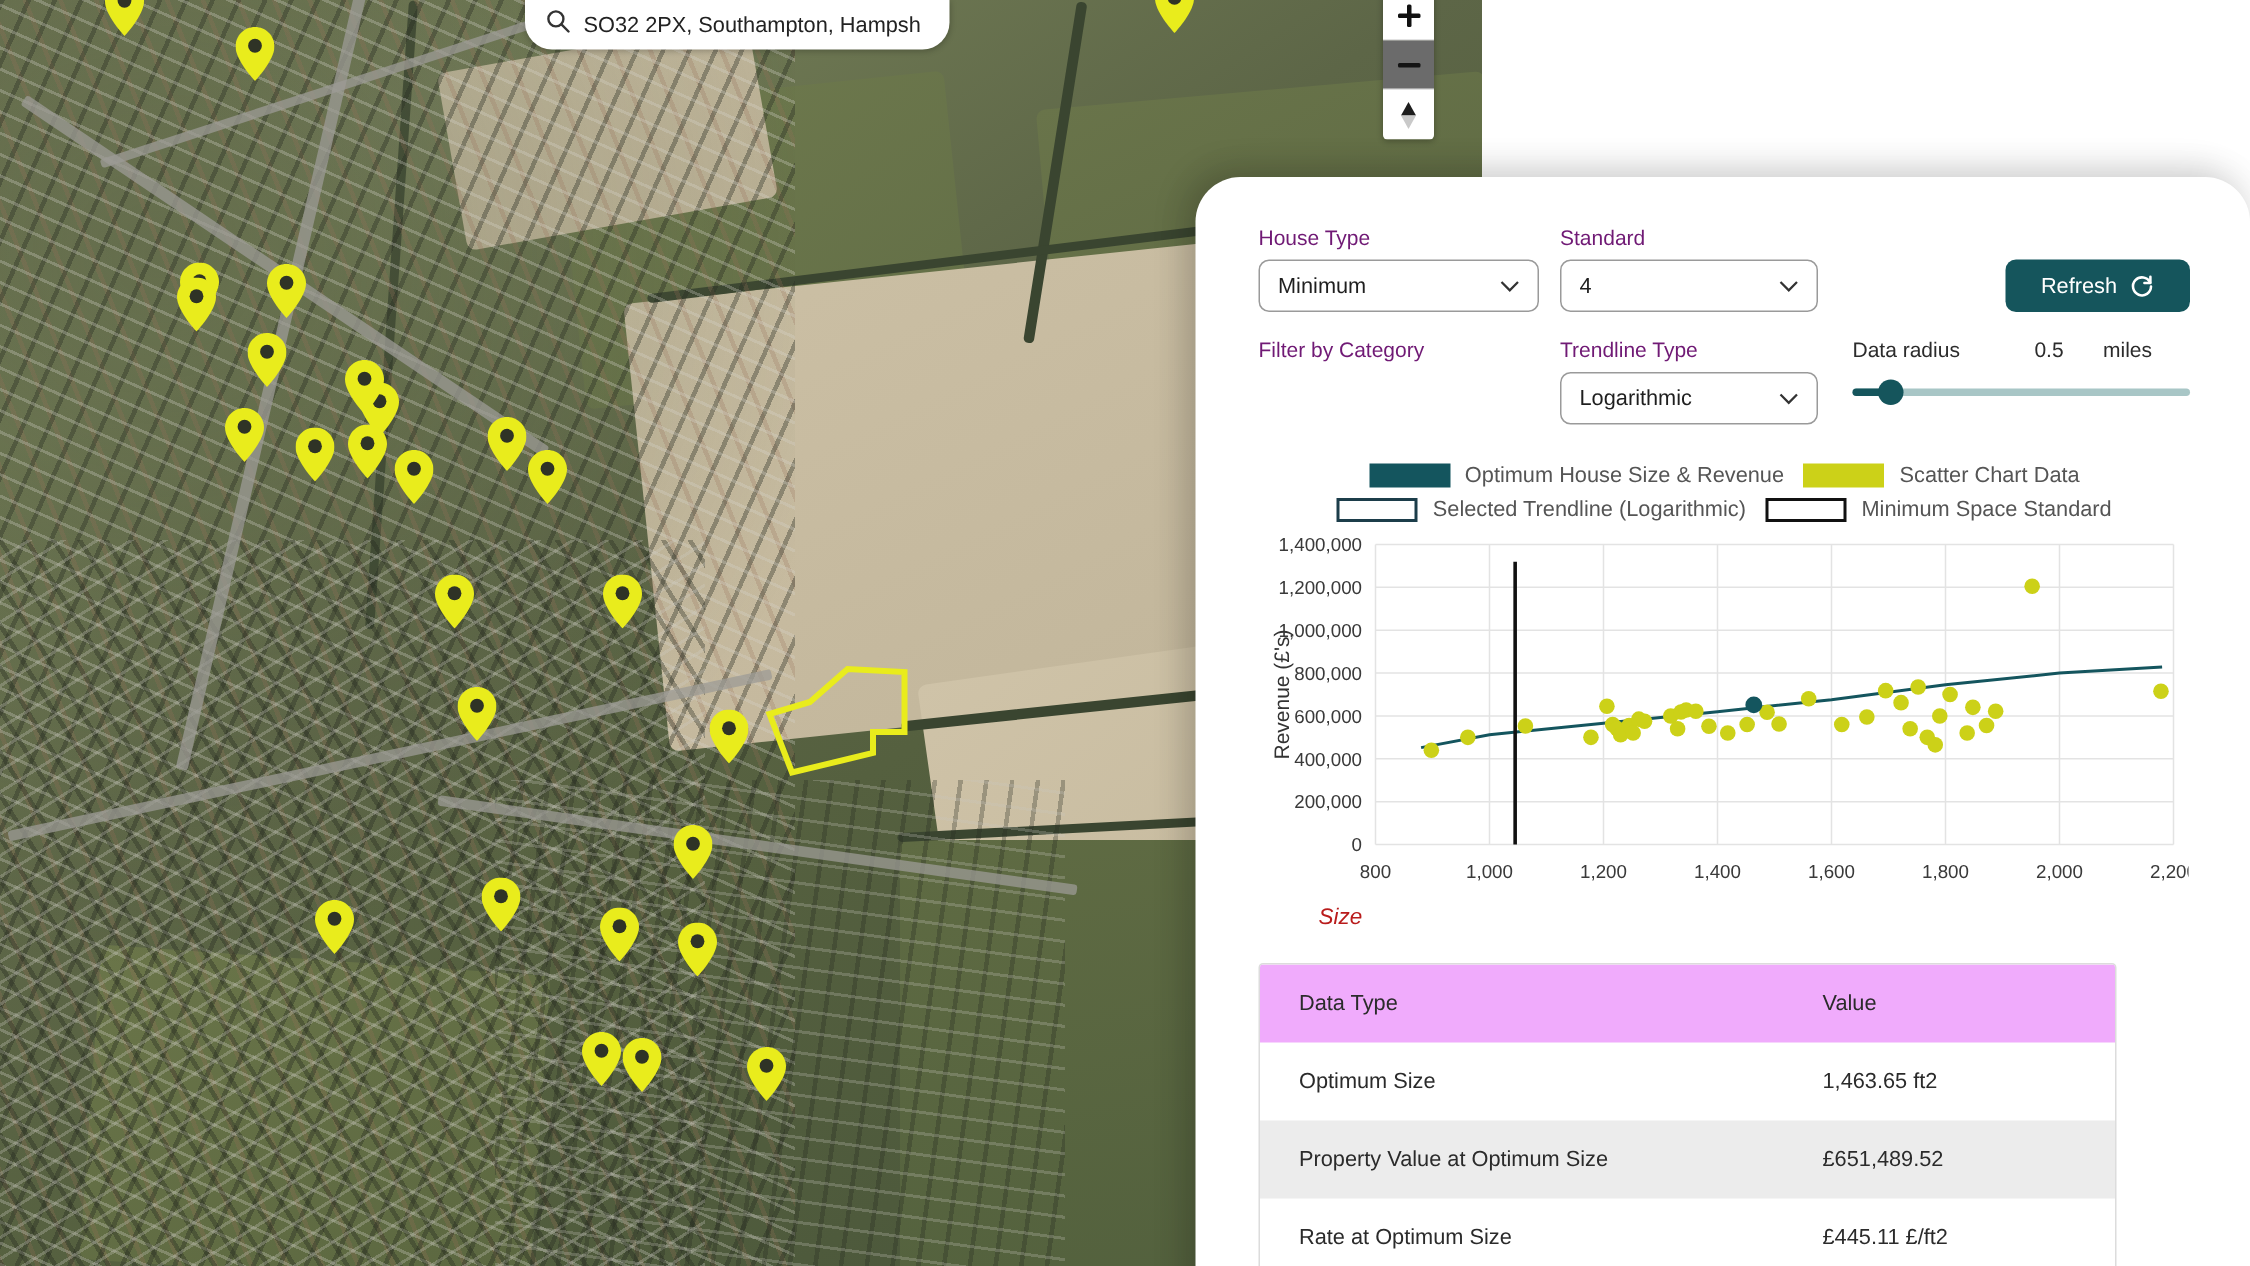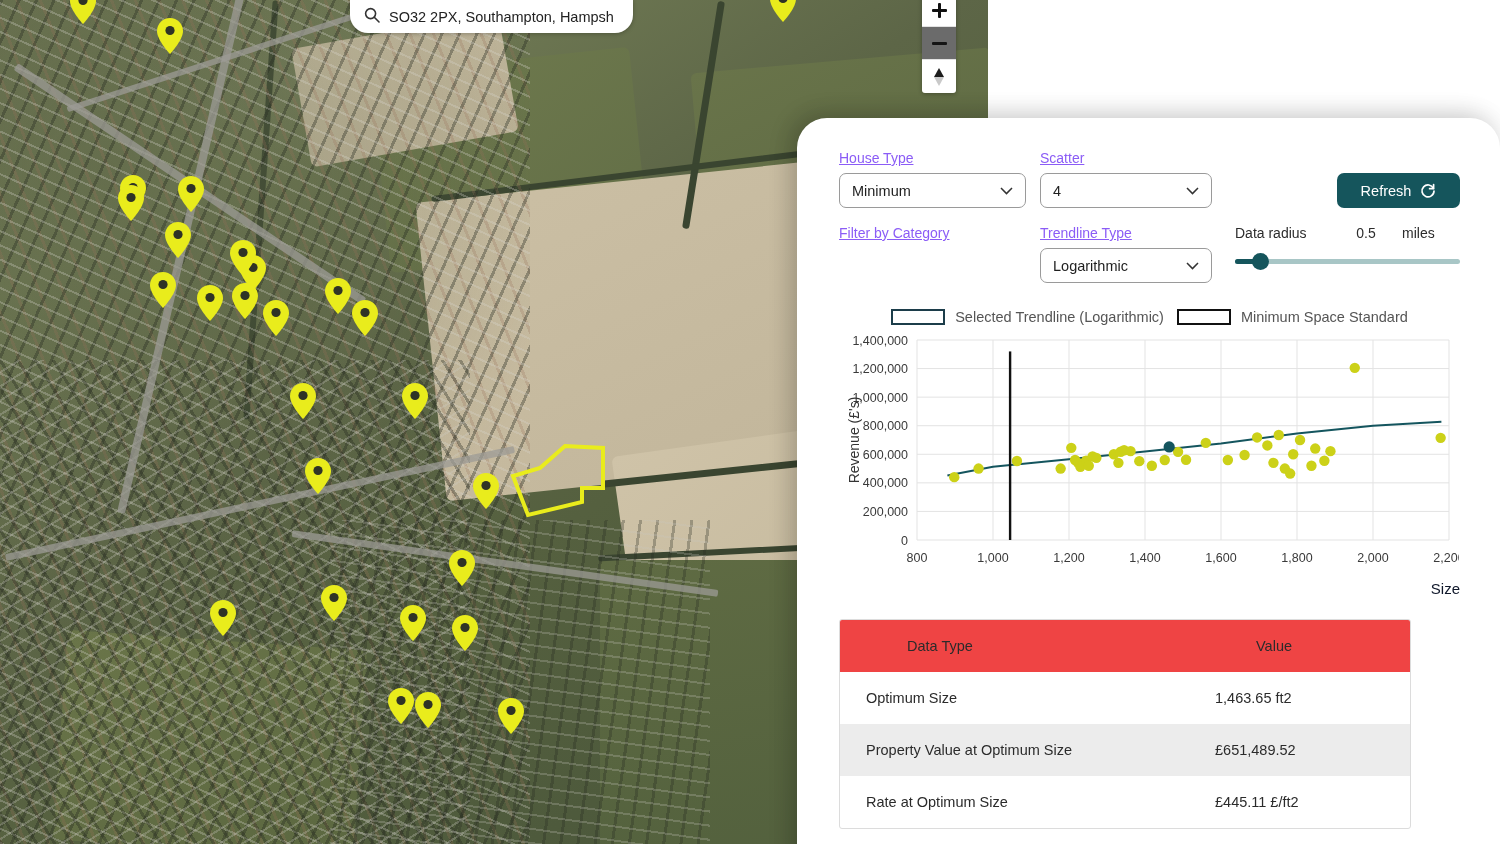--- a/index.html
+++ b/index.html
@@ -128,21 +128,21 @@
     position:absolute; left:797px; top:118px; width:703px; height:760px;
     background:#ffffff; border-radius:30px 30px 0 0;
     box-shadow:-7px -5px 22px rgba(0,0,0,.16), 0 0 30px rgba(0,0,0,.07);
     padding:32px 40px 0 42px;
   }
   .controls-grid {
     display:grid; grid-template-columns:187px 172px 1fr;
     column-gap:14px; row-gap:0;
   }
   .ctl-label {
-    font-size:14px; color:#8b5cf6; margin-bottom:7px; line-height:16px;text-decoration:underline;
+    font-size:14px; color:#701a75; margin-bottom:7px; line-height:16px;
   }
   .select-box {
     height:35px; border:1px solid #9a9a9a; border-radius:7px;
     background:#fff; display:flex; align-items:center;
     padding:0 12px; justify-content:space-between;
     font-size:14.5px; color:#1f1f1f;
   }
   .chev { width:13px; height:8px; flex:0 0 auto; }
   .row-gap { height:17px; }
   .refresh-cell { display:flex; align-items:flex-end; justify-content:flex-end; }
@@ -185,31 +185,31 @@
   .sw.fill-teal { background:#14555e; }
   .sw.fill-yellow { background:#ccd118; }
   .sw.out-teal { background:#fff; border:2px solid #1c3d4a; }
   .sw.out-black { background:#fff; border:2px solid #111; }
   .legend-label { font-size:14.5px; color:#555; white-space:nowrap; }
 
   
   #chart-wrap { position:relative; margin-top:6px; height:252px; }
   #chart-svg { display:block; }
   #x-axis-title {
-    text-align:right; font-size:15px; color:#0f172a;
-    margin-top:-4px; padding-left:40px;
+    text-align:left; font-size:15px; color:#b91c1c;
+    margin-top:-4px; padding-left:40px;font-style:italic;
   }
 
   
   #data-table {
     margin-top:22px; width:572px; border:1px solid #dcdcdc;
     border-radius:3px; overflow:hidden; background:#fff;
   }
   .tr { display:flex; height:52px; align-items:center; }
-  .tr.head { background:#ef4444; font-size:14.5px; color:#3a3a3a;padding-left:41px; }
+  .tr.head { background:#f0abfc; font-size:14.5px; color:#3a3a3a; }
   .tr.alt { background:#ececec; }
   .td { font-size:14.5px; color:#2b2b2b; }
   .td.c1 { width:375px; padding-left:26px; }
   .td.c2 { flex:1; }
 </style>
 </head>
 <body>
 
 <div id="map-area">
   <div id="map-canvas">
@@ -437,21 +437,21 @@
     <div>
       <div class="ctl-label">House Type</div>
       <div class="select-box">
         <span>Minimum</span>
         <svg class="chev" viewBox="0 0 13 8">
           <polyline points="1,1 6.5,6.6 12,1" fill="none" stroke="#333" stroke-width="1.5"></polyline>
         </svg>
       </div>
     </div>
     <div>
-      <div class="ctl-label">Scatter</div>
+      <div class="ctl-label">Standard</div>
       <div class="select-box">
         <span>4</span>
         <svg class="chev" viewBox="0 0 13 8">
           <polyline points="1,1 6.5,6.6 12,1" fill="none" stroke="#333" stroke-width="1.5"></polyline>
         </svg>
       </div>
     </div>
     <div class="refresh-cell">
       <div id="refresh-button">
         <span>Refresh</span>
@@ -486,20 +486,30 @@
       </div>
       <div class="slider-wrap">
         <div class="slider-track"></div>
         <div class="slider-fill"></div>
         <div class="slider-thumb"></div>
       </div>
     </div>
   </div>
 
   <div id="legend">
+    <div class="legend-row">
+      <div class="legend-item">
+        <span class="sw fill-teal"></span>
+        <span class="legend-label">Optimum House Size &amp; Revenue</span>
+      </div>
+      <div class="legend-item">
+        <span class="sw fill-yellow"></span>
+        <span class="legend-label">Scatter Chart Data</span>
+      </div>
+    </div>
     <div class="legend-row">
       <div class="legend-item">
         <span class="sw out-teal"></span>
         <span class="legend-label">Selected Trendline (Logarithmic)</span>
       </div>
       <div class="legend-item">
         <span class="sw out-black"></span>
         <span class="legend-label">Minimum Space Standard</span>
       </div>
     </div>

